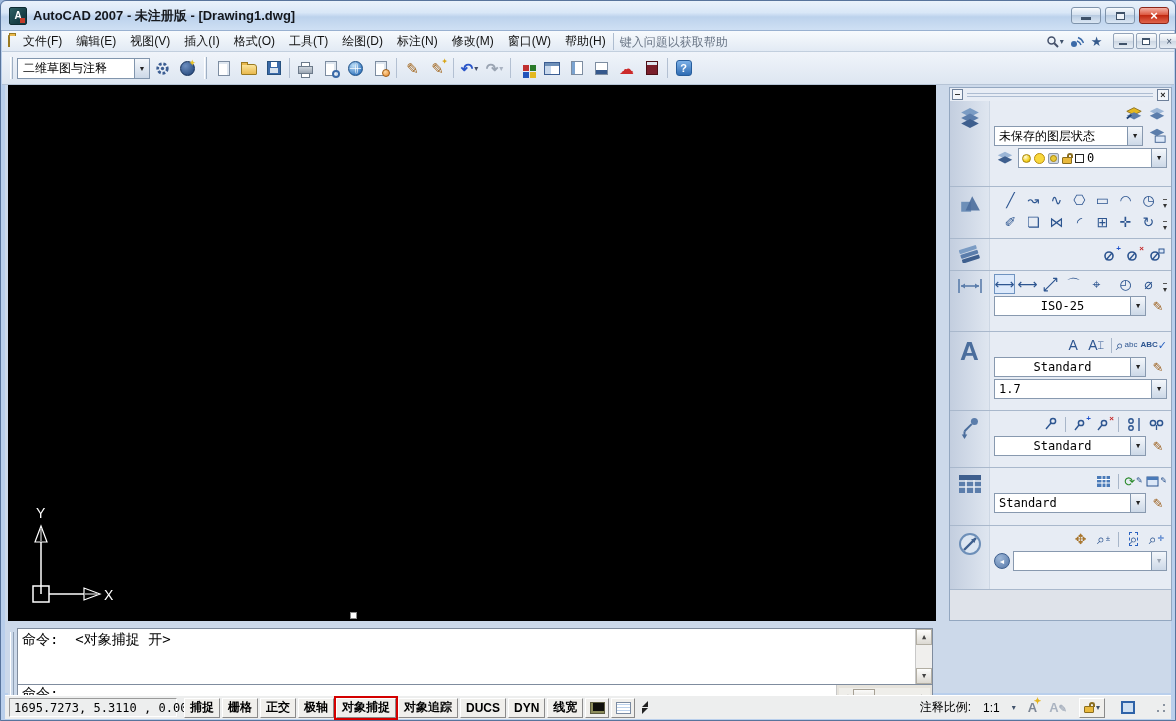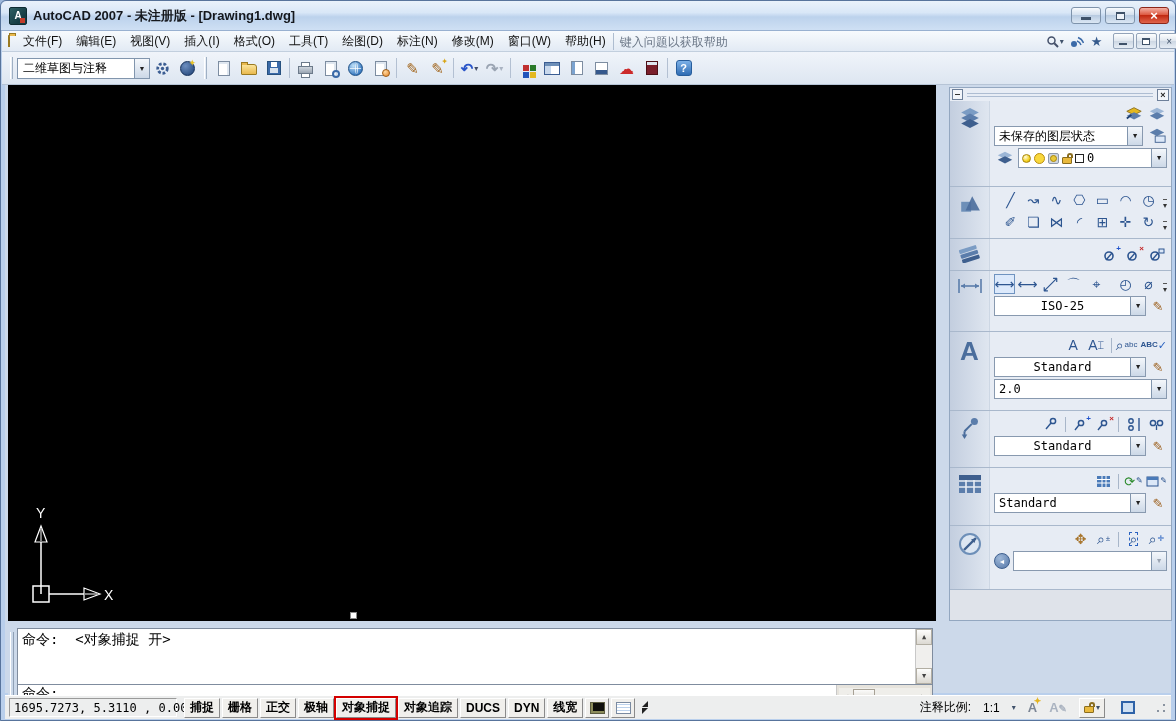--- a/index.html
+++ b/index.html
@@ -515,21 +515,21 @@
           </div>
           <div class="combo-row">
             <div class="combo w138">
               <span class="cv" style="text-align:center">Standard</span>
               <span class="cbtn">▼</span>
             </div>
             <span class="sideicon">✎</span>
           </div>
           <div class="combo-row">
             <div class="combo wfull">
-              <span class="cv">2.0</span>
+              <span class="cv">1.7</span>
               <span class="cbtn">▼</span>
             </div>
           </div>
         </div>
       </div>
 
       <div class="panel" style="height:57px;">
         <div class="strip">
           <svg width="22" height="22" viewBox="0 0 20 20">
               <circle cx="14" cy="4" r="3.2" fill="#5b7dab"></circle>

